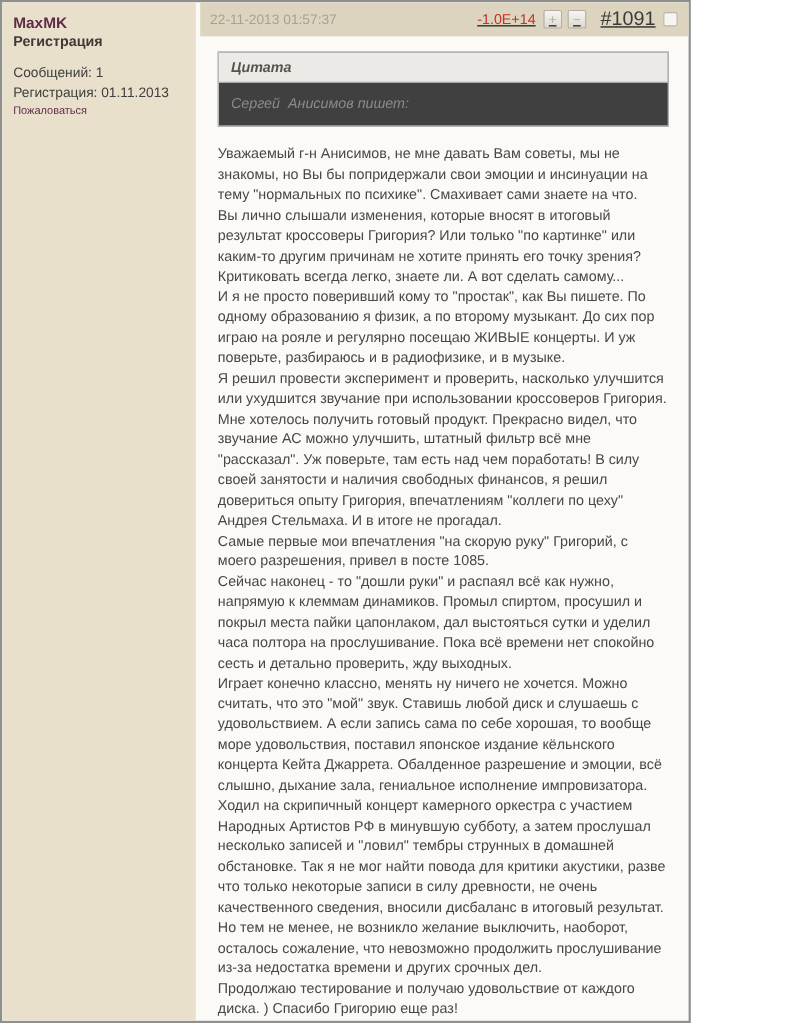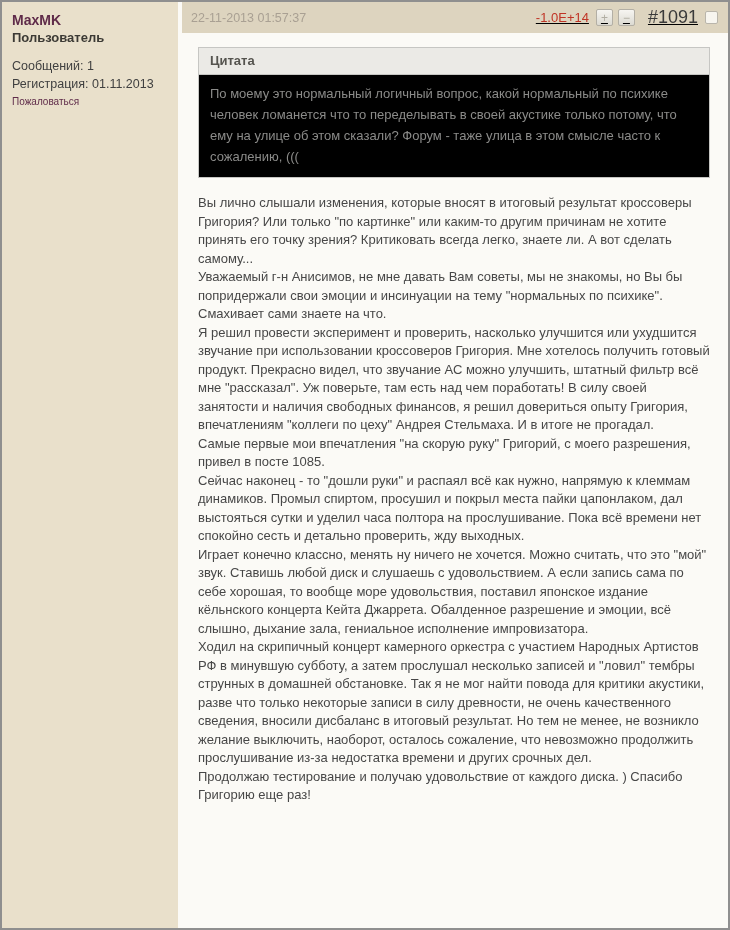--- a/index.html
+++ b/index.html
@@ -1,20 +1,20 @@
 <!DOCTYPE html>
 <html style="--page_bg: #fbfaf6; --sidebar_bg: #e9e0cb; --header_bg: #ddd4bf; --accent_maroon: #5f2b49; --rating_red: #c03425; --footer_link_blue: #50648c;"><head>
 <meta charset="utf-8">
 <style>
   * { box-sizing: border-box; margin: 0; padding: 0; }
   html, body { background: #fff; }
   body { font-family: "Liberation Sans", sans-serif; }
 
   .page {
-    width: 730px; height: 930px;
+    width: 628px; height: 930px;
     border: 2px solid #8f8f8f;
     background: var(--page_bg, #fbfaf6);
     display: flex;
     overflow: hidden;
   }
 
   
   .sidebar {
     flex: none; width: 176px;
     background: var(--sidebar_bg, #e9e0cb);
@@ -88,21 +88,22 @@
   .content {
     flex: 1;
     padding: 14px 18px 4px 10px;
     overflow: hidden;
   }
 
   
   .quote {
     margin: 0 0 16px 6px;
     border: 1px solid #c6c6c3;
-    background: #000000;
+    background: #404040;
+    font-style: italic;
   }
   .quote-title {
     background: #ebeae6;
     border-bottom: 1px solid #c6c6c3;
     color: #55544f;
     font-weight: bold;
     font-size: 13px;
     padding: 5px 11px 6px;
   }
   .quote-body {
@@ -122,21 +123,21 @@
   }
   .post-body .para { margin: 0; }
 </style>
 </head>
 <body>
 
 <div class="page">
 
   <aside class="sidebar">
     <a class="username">MaxMK</a>
-    <div class="role">Пользователь</div>
+    <div class="role">Регистрация</div>
     <div class="stat">Сообщений: 1</div>
     <div class="stat">Регистрация: 01.11.2013</div>
     <a class="complain">Пожаловаться</a>
   </aside>
 
   <div class="main">
 
     <div class="header">
       <span class="date">22-11-2013 01:57:37</span>
       <span class="header-right">
@@ -146,27 +147,28 @@
         <span class="postnum">#1091</span>
         <span class="checkbox"></span>
       </span>
     </div>
 
     <div class="content">
 
       <div class="quote">
         <div class="quote-title">Цитата</div>
         <div class="quote-body">
-          <div class="quote-text">По моему это нормальный логичный вопрос, какой нормальный по психике человек ломанется что то переделывать в своей акустике только потому, что ему на улице об этом сказали? Форум - таже улица в этом смысле часто к сожалению, (((</div>
+          <div class="quote-author">Сергей  Анисимов пишет:</div>
         </div>
       </div>
 
       <div class="post-body">
+          <div class="para">Уважаемый г-н Анисимов, не мне давать Вам советы, мы не знакомы, но Вы бы попридержали свои эмоции и инсинуации на тему "нормальных по психике". Смахивает сами знаете на что.</div>
           <div class="para">Вы лично слышали изменения, которые вносят в итоговый результат кроссоверы Григория? Или только "по картинке" или каким-то другим причинам не хотите принять его точку зрения? Критиковать всегда легко, знаете ли. А вот сделать самому...</div>
-          <div class="para">Уважаемый г-н Анисимов, не мне давать Вам советы, мы не знакомы, но Вы бы попридержали свои эмоции и инсинуации на тему "нормальных по психике". Смахивает сами знаете на что.</div>
+          <div class="para">И я не просто поверивший кому то "простак", как Вы пишете. По одному образованию я физик, а по второму музыкант. До сих пор играю на рояле и регулярно посещаю ЖИВЫЕ концерты. И уж поверьте, разбираюсь и в радиофизике, и в музыке.</div>
           <div class="para">Я решил провести эксперимент и проверить, насколько улучшится или ухудшится звучание при использовании кроссоверов Григория. Мне хотелось получить готовый продукт. Прекрасно видел, что звучание АС можно улучшить, штатный фильтр всё мне "рассказал". Уж поверьте, там есть над чем поработать! В силу своей занятости и наличия свободных финансов, я решил довериться опыту Григория, впечатлениям "коллеги по цеху" Андрея Стельмаха. И в итоге не прогадал.</div>
           <div class="para">Самые первые мои впечатления "на скорую руку" Григорий, с моего разрешения, привел в посте 1085.</div>
           <div class="para">Сейчас наконец - то "дошли руки" и распаял всё как нужно, напрямую к клеммам динамиков. Промыл спиртом, просушил и покрыл места пайки цапонлаком, дал выстояться сутки и уделил часа полтора на прослушивание. Пока всё времени нет спокойно сесть и детально проверить, жду выходных.</div>
           <div class="para">Играет конечно классно, менять ну ничего не хочется. Можно считать, что это "мой" звук. Ставишь любой диск и слушаешь с удовольствием. А если запись сама по себе хорошая, то вообще море удовольствия, поставил японское издание кёльнского концерта Кейта Джаррета. Обалденное разрешение и эмоции, всё слышно, дыхание зала, гениальное исполнение импровизатора.</div>
           <div class="para">Ходил на скрипичный концерт камерного оркестра с участием Народных Артистов РФ в минувшую субботу, а затем прослушал несколько записей и "ловил" тембры струнных в домашней обстановке. Так я не мог найти повода для критики акустики, разве что только некоторые записи в силу древности, не очень качественного сведения, вносили дисбаланс в итоговый результат. Но тем не менее, не возникло желание выключить, наоборот, осталось сожаление, что невозможно продолжить прослушивание из-за недостатка времени и других срочных дел.</div>
           <div class="para">Продолжаю тестирование и получаю удовольствие от каждого диска. ) Спасибо Григорию еще раз!</div>
         </div>
 
     </div>
   </div>

